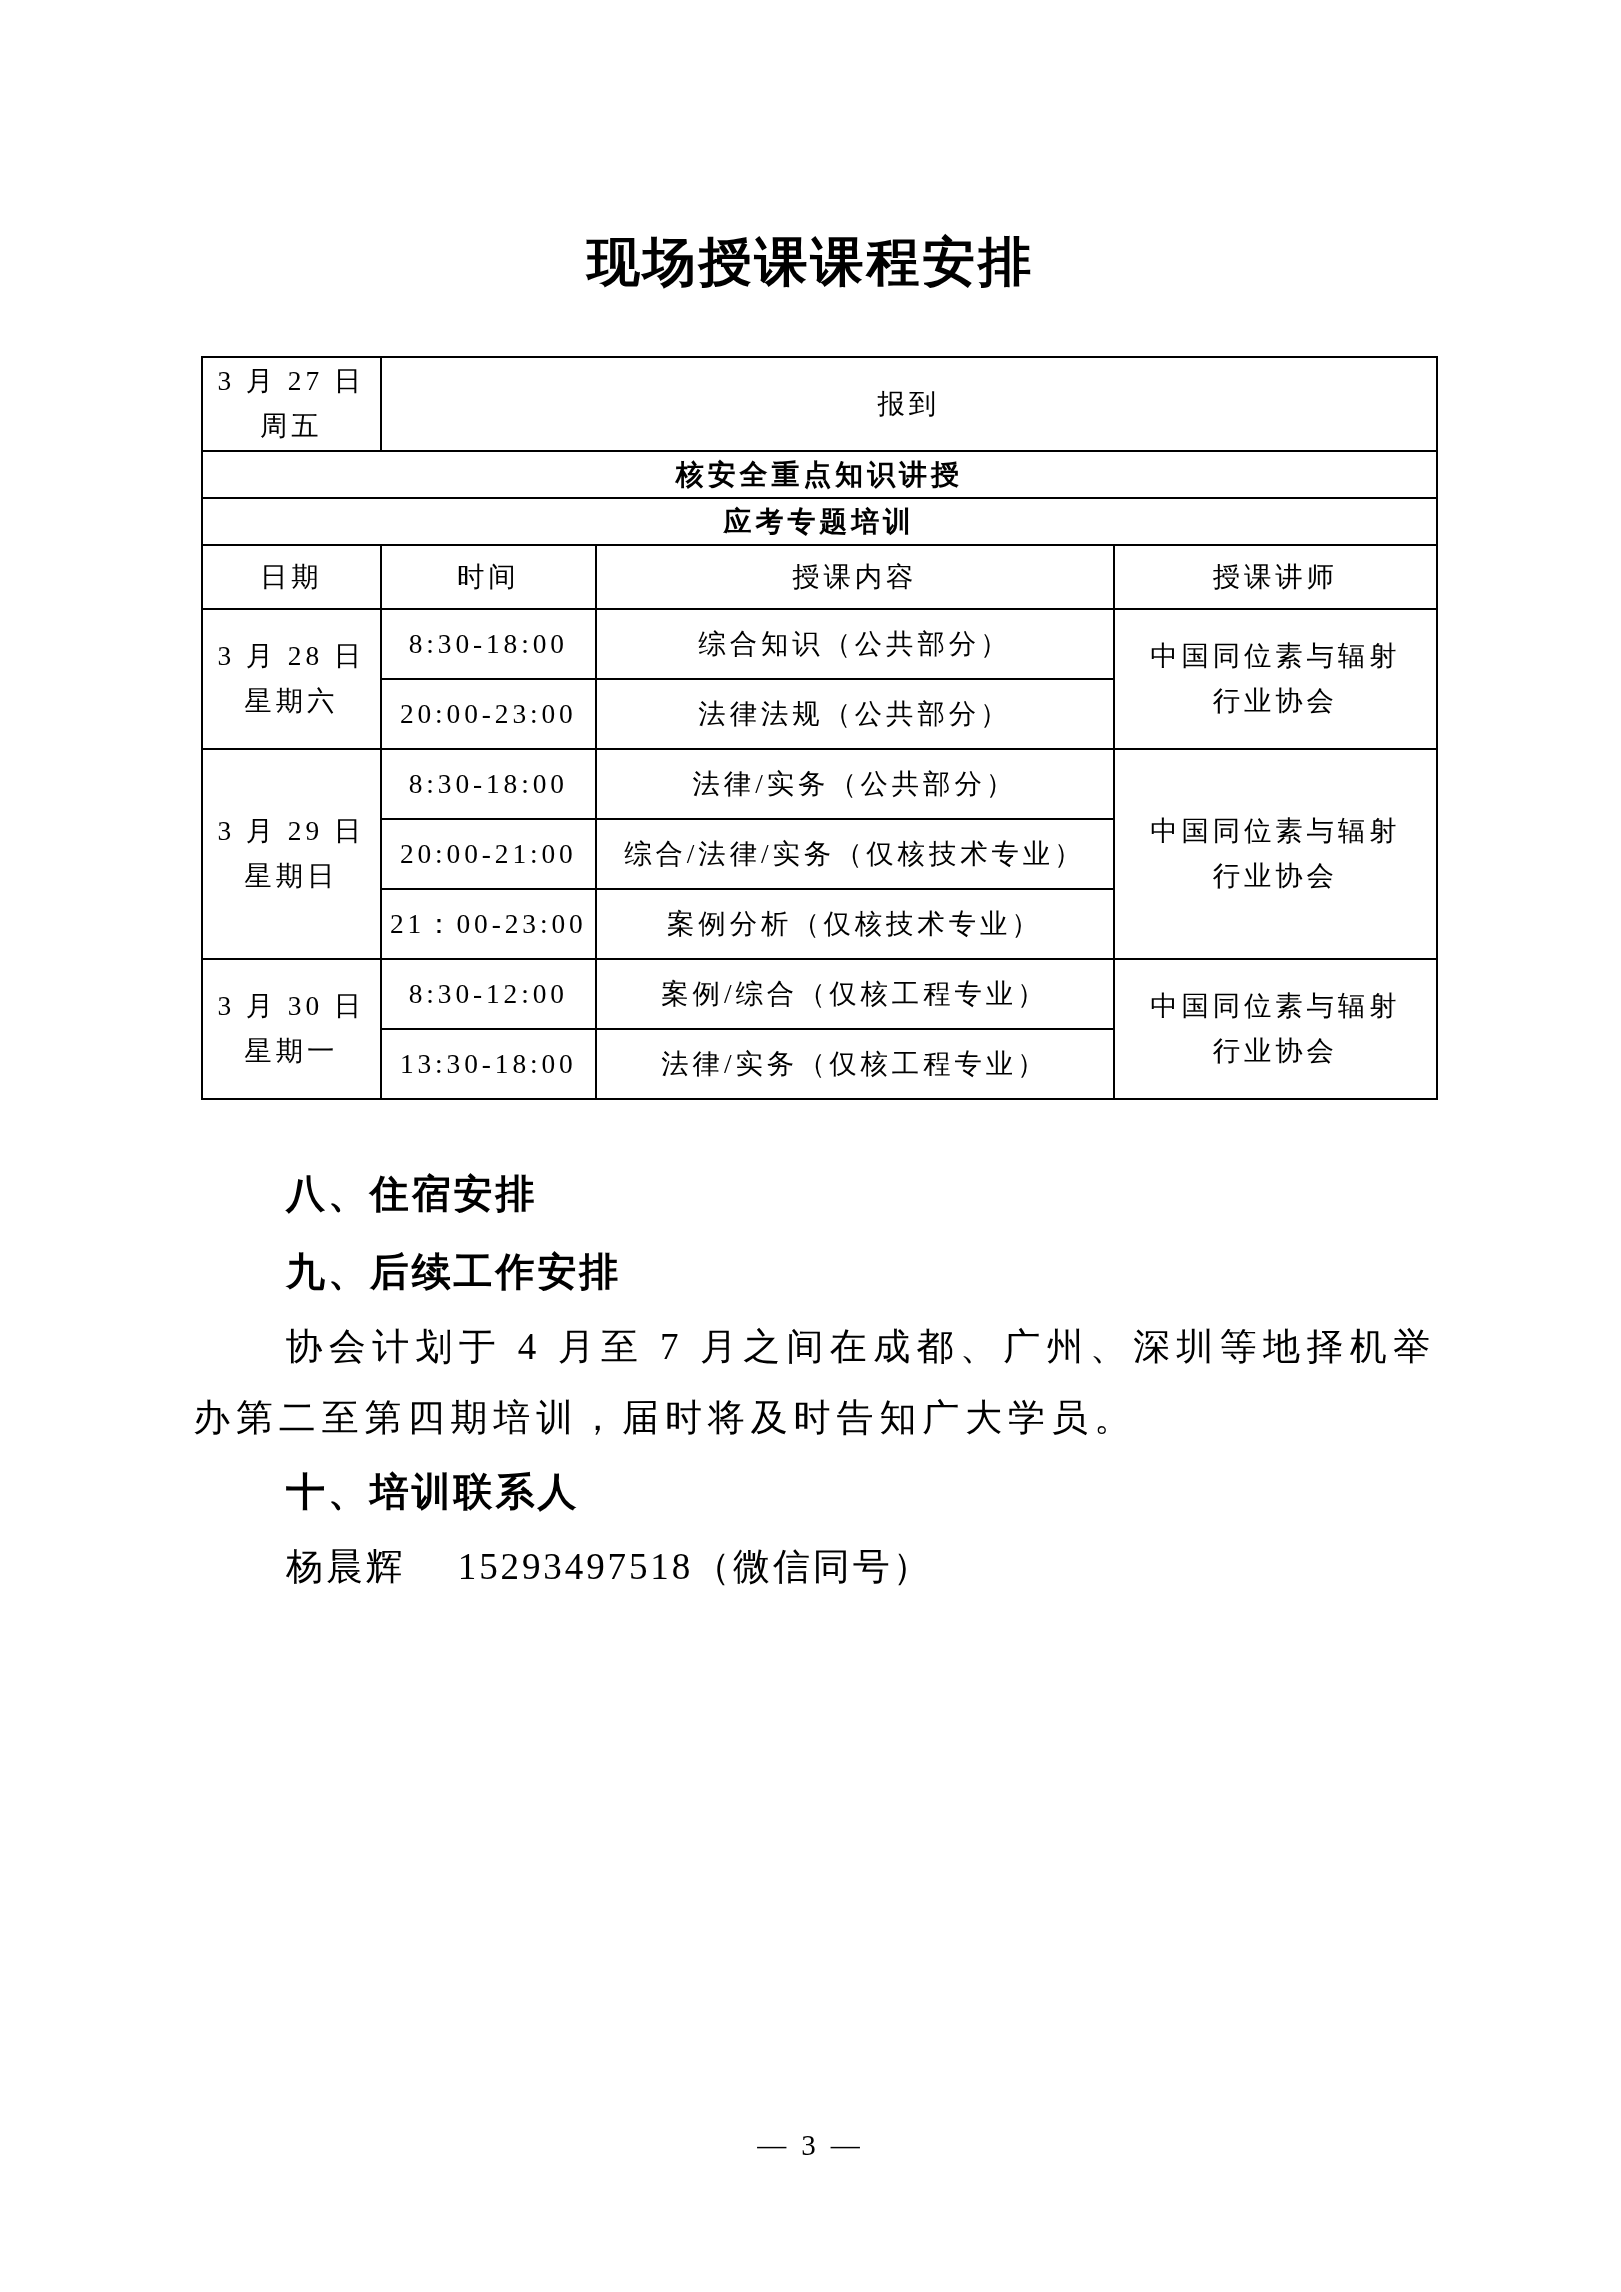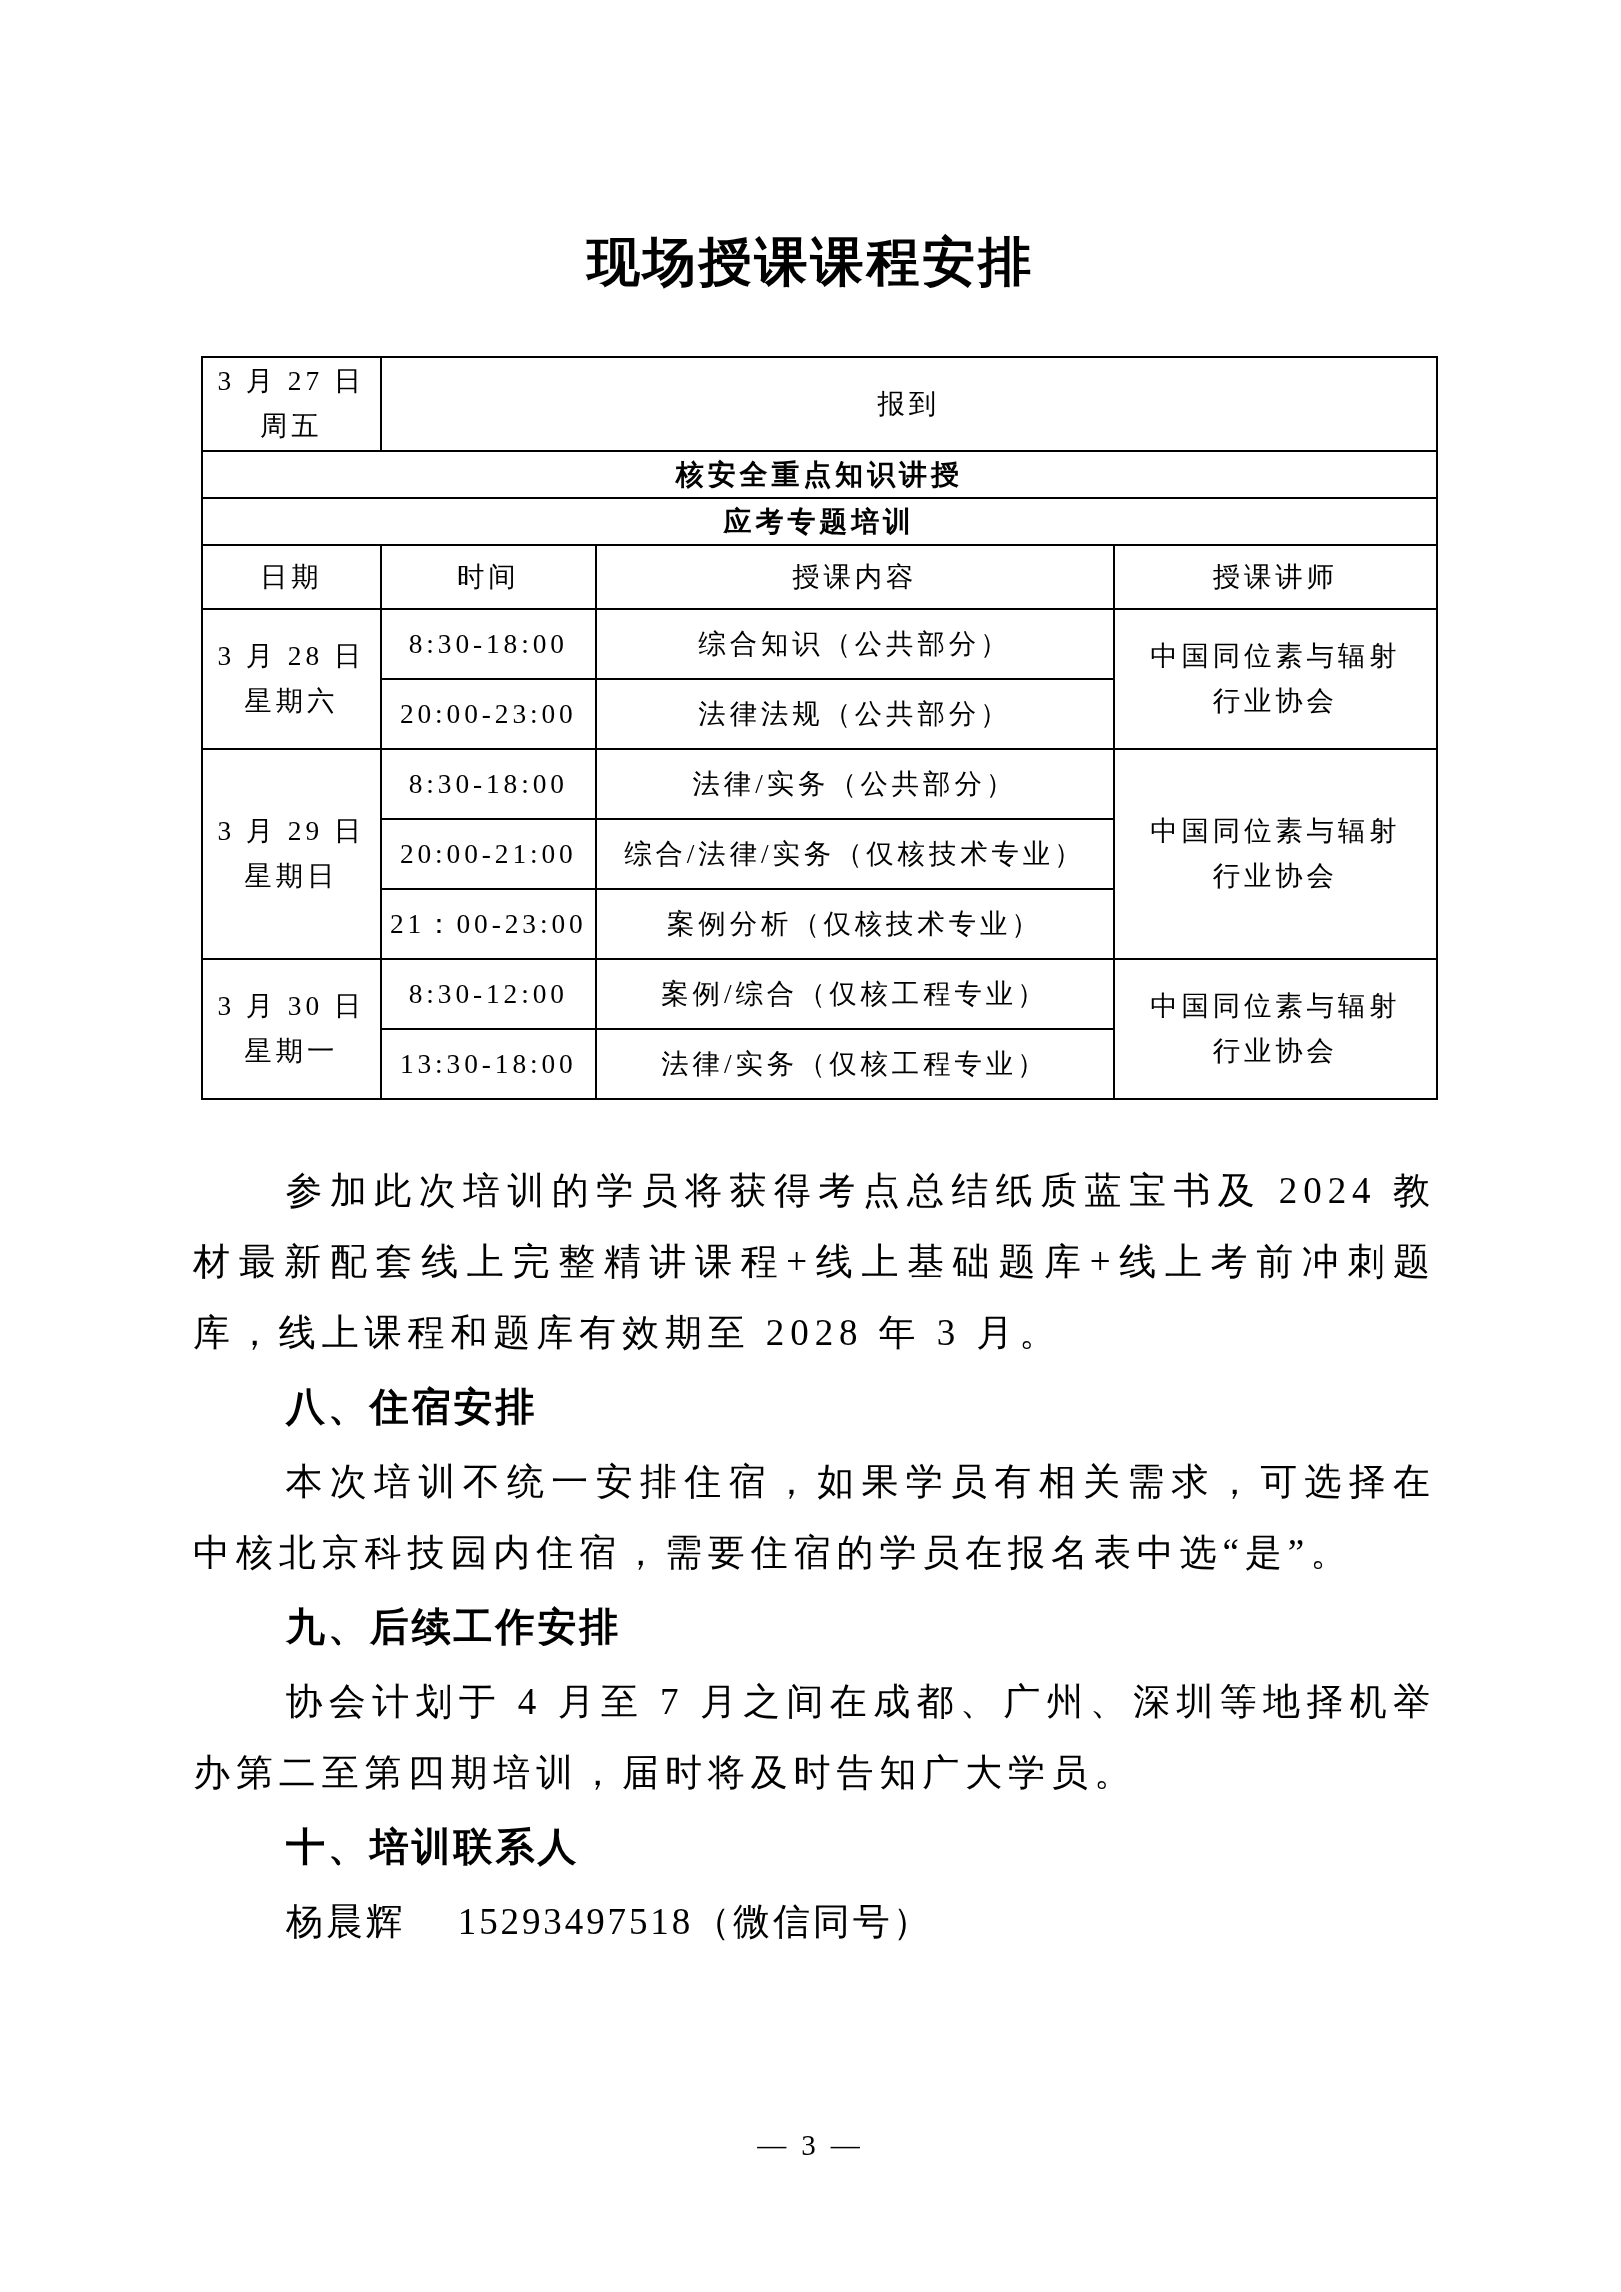--- a/index.html
+++ b/index.html
@@ -184,23 +184,21 @@
           </td>
         </tr>
         <tr class="r-data">
           <td class="t-time">13:30-18:00</td>
           <td>法律/实务（仅核工程专业）</td>
         </tr>
       </tbody>
     </table>
 
     <div class="body-text">
-      <p class="para">参加此次培训的学员将获得考点总结纸质蓝宝书及 2024 教材最新配套线上完整精讲课程+线上基础题库+线上考前冲刺题库，线上课程和题库有效期至 2028 年 3 月。</p>
       <h3 class="sec-heading">八、住宿安排</h3>
-      <p class="para">本次培训不统一安排住宿，如果学员有相关需求，可选择在中核北京科技园内住宿，需要住宿的学员在报名表中选“是”。</p>
       <h3 class="sec-heading">九、后续工作安排</h3>
       <p class="para">协会计划于 4 月至 7 月之间在成都、广州、深圳等地择机举办第二至第四期培训，届时将及时告知广大学员。</p>
       <h3 class="sec-heading">十、培训联系人</h3>
       <p class="contact-line">杨晨辉　 15293497518（微信同号）</p>
     </div>
 
   </div>
 
   <div class="page-number">— 3 —</div>
 

